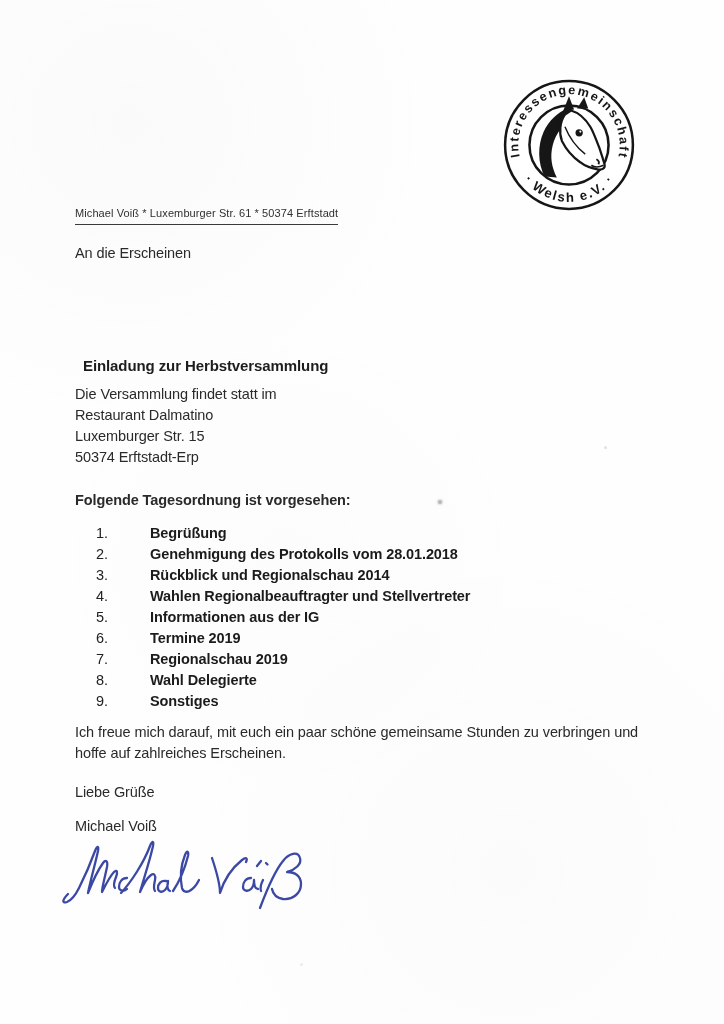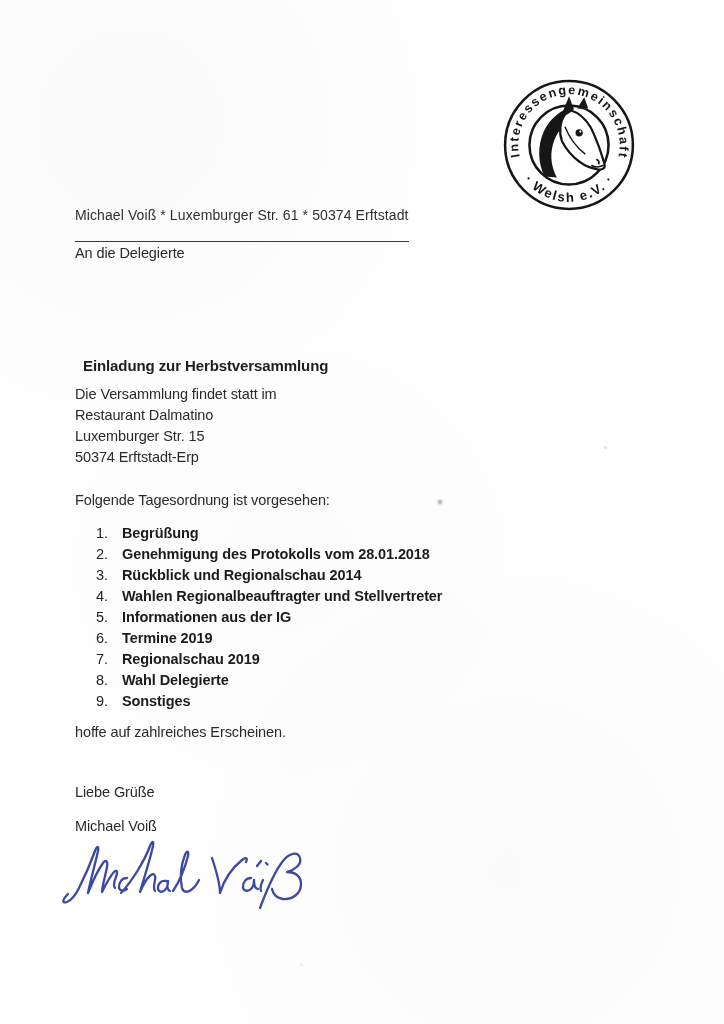--- a/index.html
+++ b/index.html
@@ -17,37 +17,37 @@
       radial-gradient(circle at 40% 55%, rgba(0,0,0,0.008), transparent 40%),
       #fefefe;
     color:#2a2a2a;
   }
   
   .logo{position:absolute;left:498px;top:74px;width:142px;height:142px;}
   .logo text{font-family:"Liberation Sans","DejaVu Sans",sans-serif;font-weight:bold;fill:#161616;}
   
   .sender{
     position:absolute;left:75px;top:207px;
-    font-size:14px;letter-spacing:.1px;color:#303030;
-    border-bottom:1px solid #3a3a3a;padding-bottom:18px;
+    font-size:11px;letter-spacing:.1px;color:#303030;
+    border-bottom:1px solid #3a3a3a;padding-bottom:5px;
   }
   
   .tblock{position:absolute;left:75px;font-size:14.5px;line-height:21px;letter-spacing:-0.1px;color:#2a2a2a;}
   .recipient{top:243px;}
   .subject{top:347px;font-weight:bold;font-size:15px;color:#1d1d1d;letter-spacing:-0.1px;margin:8px;}
   .intro{top:384px;}
-  .agenda-heading{top:490px;}
+  .agenda-heading{top:490px;font-weight:bold;}
   .closing{top:722px;}
   .salutation{top:782px;}
   .signer-name{top:816px;}
   
   .agenda{position:absolute;left:96px;top:523px;margin:0;padding:0;list-style:none;}
   .agenda li{display:flex;height:21px;font-size:14.5px;line-height:21px;}
   .agenda .num{width:26px;color:#222;font-weight:normal;}
-  .agenda .txt{font-weight:bold;color:#1b1b1b;letter-spacing:-0.1px;}
+  .agenda .txt{font-weight:bold;color:#1b1b1b;letter-spacing:-0.1px;margin-left:28px;}
   
   .signature{position:absolute;left:60px;top:830px;width:244px;height:88px;}
   .signature path{fill:none;stroke:#3c49a4;stroke-width:2.3;stroke-linecap:round;stroke-linejoin:round;}
   
   .speck{position:absolute;border-radius:50%;}
   .speck.s1{left:438px;top:500px;width:4px;height:4px;background:#b9b9b9;box-shadow:0 0 2px 1px rgba(160,160,160,.35);}
   .speck.s2{left:604px;top:446px;width:3px;height:3px;background:#e2e2e2;}
   .speck.s3{left:300px;top:963px;width:3px;height:3px;background:#ececec;}
 </style>
 </head>
@@ -85,21 +85,21 @@
       <circle cx="81.2" cy="56.8" r="1" fill="#fff"></circle>
 
       <path d="M97 84 C 99 85 100 87 99 89" fill="none" stroke="#161616" stroke-width="1.8"></path>
       <path d="M104 90 C 100 92 95 92 92 90" fill="none" stroke="#161616" stroke-width="1.6"></path>
     </g>
   </svg>
 
   <div class="sender">Michael Voiß * Luxemburger Str. 61 * 50374 Erftstadt</div>
 
   <div class="tblock recipient">
-    <div>An die Delegierte</div>
+    <div>An die Erscheinen</div>
   </div>
 
   <h1 class="tblock subject">Einladung zur Herbstversammlung</h1>
 
   <div class="tblock intro">
     <div>Die Versammlung findet statt im</div>
     <div>Restaurant Dalmatino</div>
     <div>Luxemburger Str. 15</div>
     <div>50374 Erftstadt-Erp</div>
   </div>
@@ -139,20 +139,21 @@
         <span class="num">8.</span>
         <span class="txt">Wahl Delegierte</span>
       </li>
     <li>
         <span class="num">9.</span>
         <span class="txt">Sonstiges</span>
       </li>
   </ol>
 
   <div class="tblock closing">
+    <div>Ich freue mich darauf, mit euch ein paar schöne gemeinsame Stunden zu verbringen und</div>
     <div>hoffe auf zahlreiches Erscheinen.</div>
   </div>
 
   <div class="tblock salutation">Liebe Grüße</div>
   <div class="tblock signer-name">Michael Voiß</div>
 
   <svg class="signature" viewBox="0 0 244 88" aria-hidden="true">
 
     <path d="M 8 64 C 3 69 1 74 7 72 C 12 70 16 64 19 58 C 25 46 31 32 35 21 C 37 16 39 15 38 21 C 35 35 30 52 28 63 C 32 53 38 40 43 33 C 46 29 48 31 47 37 C 45 47 42 57 42 62 C 46 54 50 46 54 42 C 57 39 58 42 56 47 C 54 52 53 56 55 58"></path>
 

